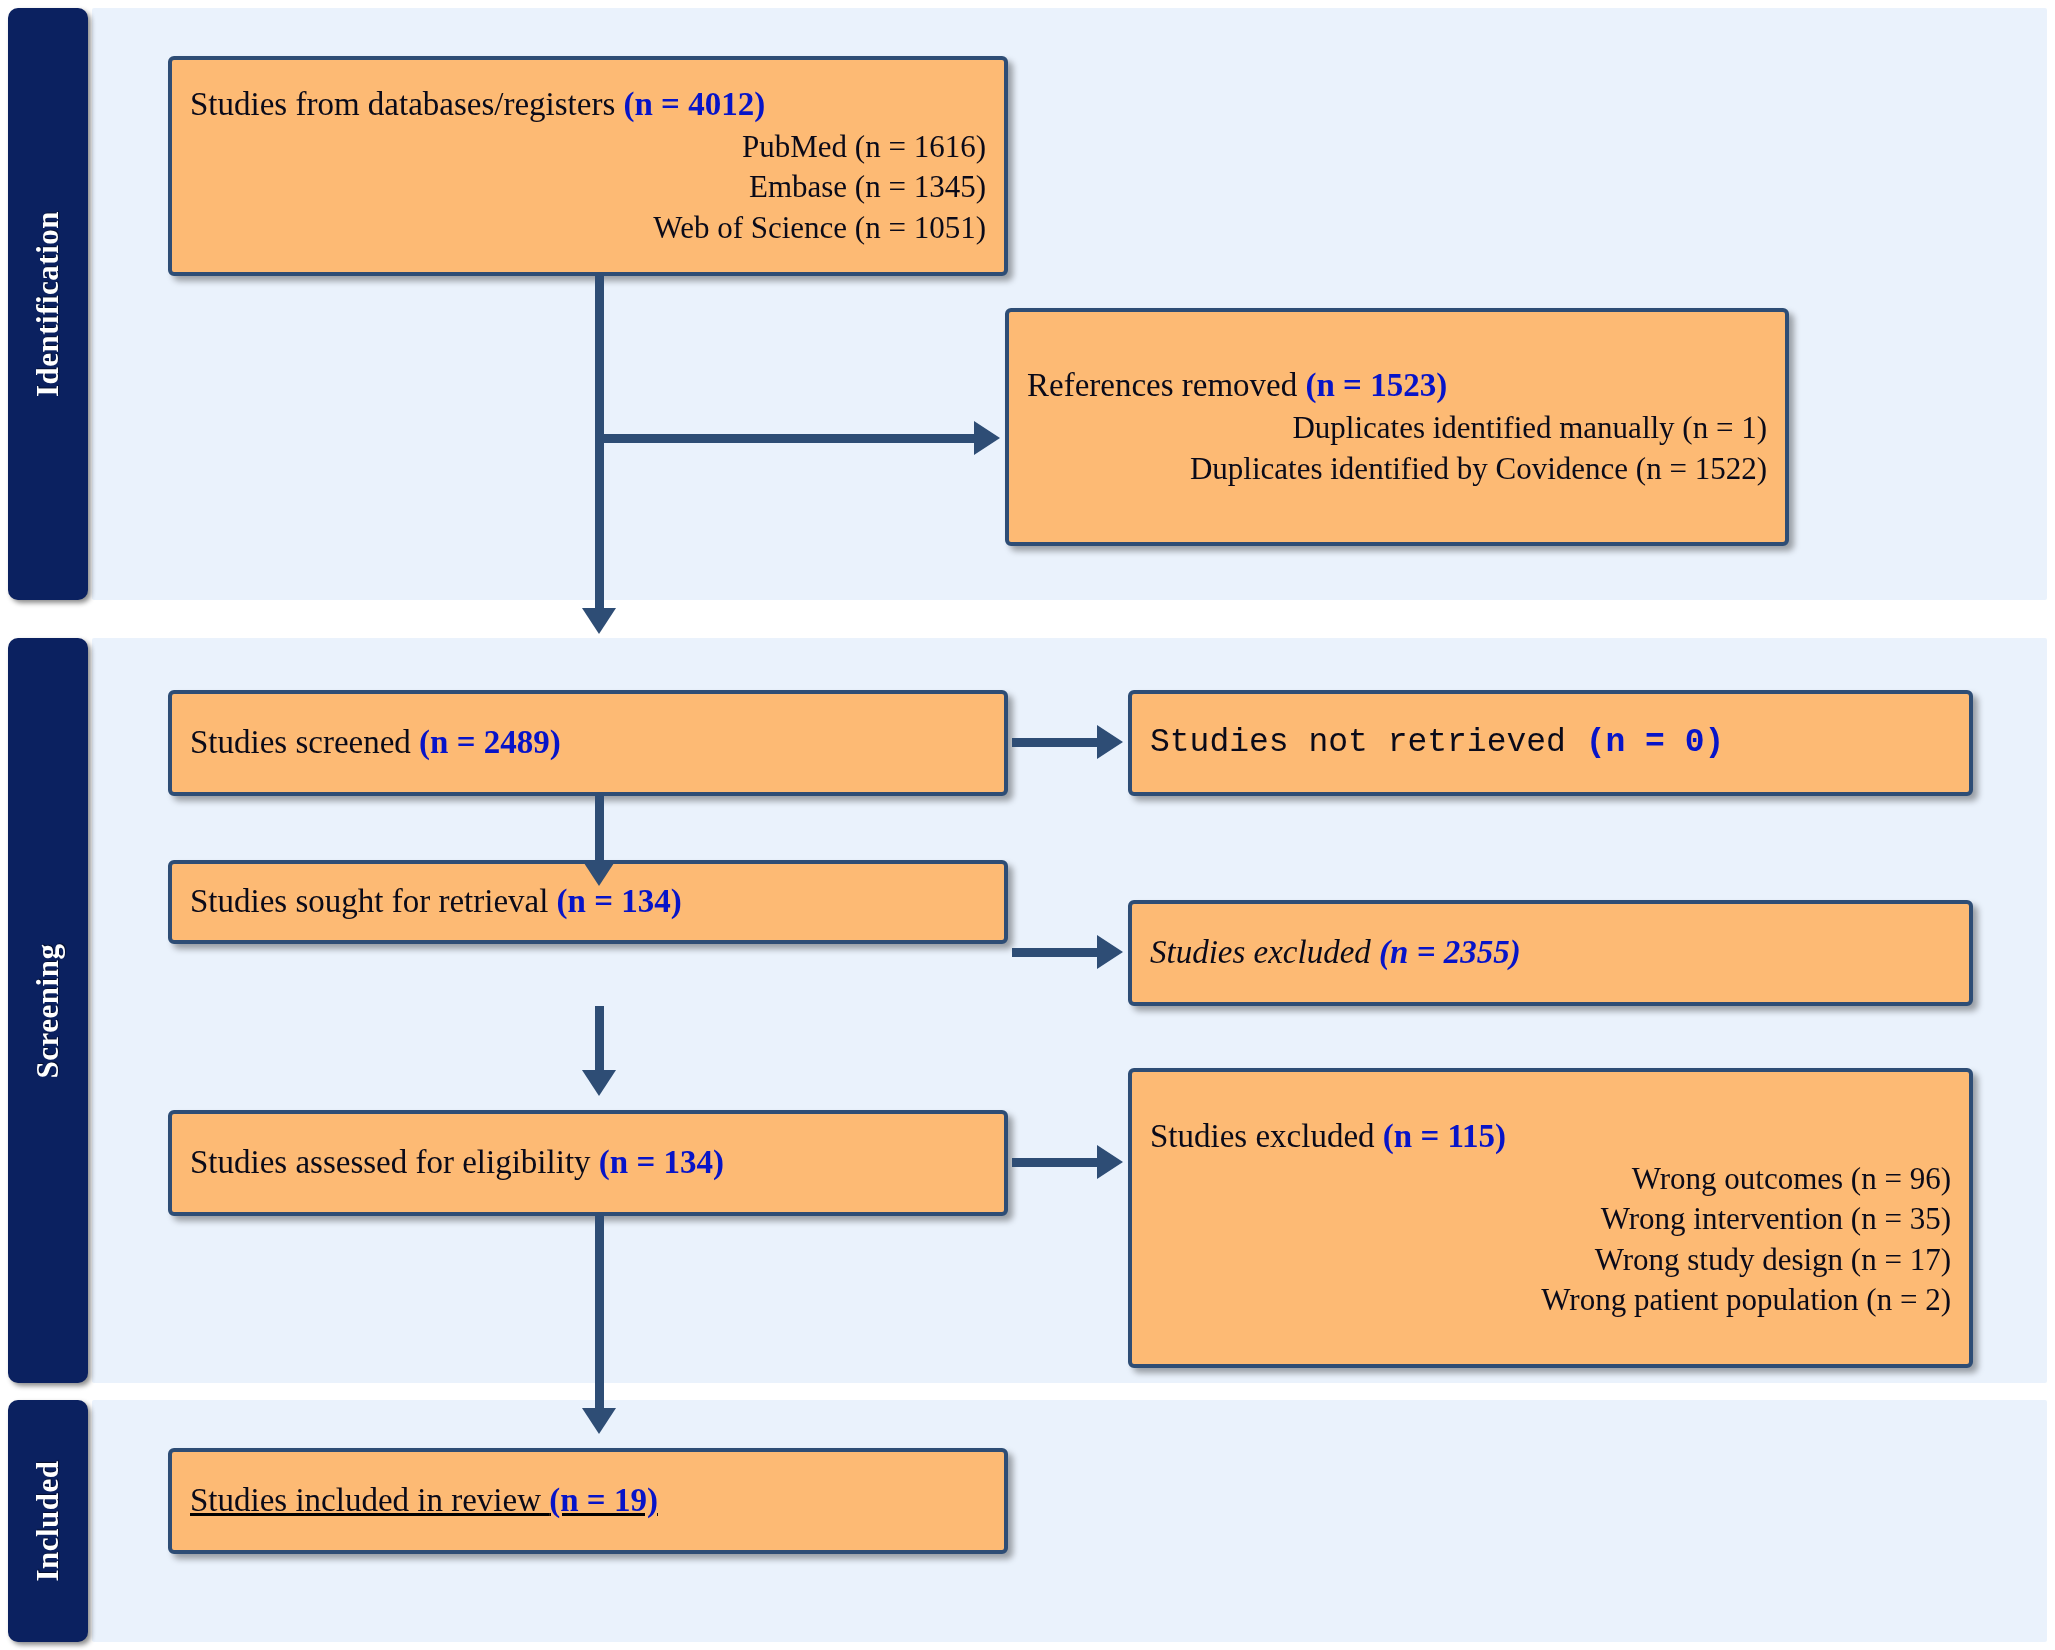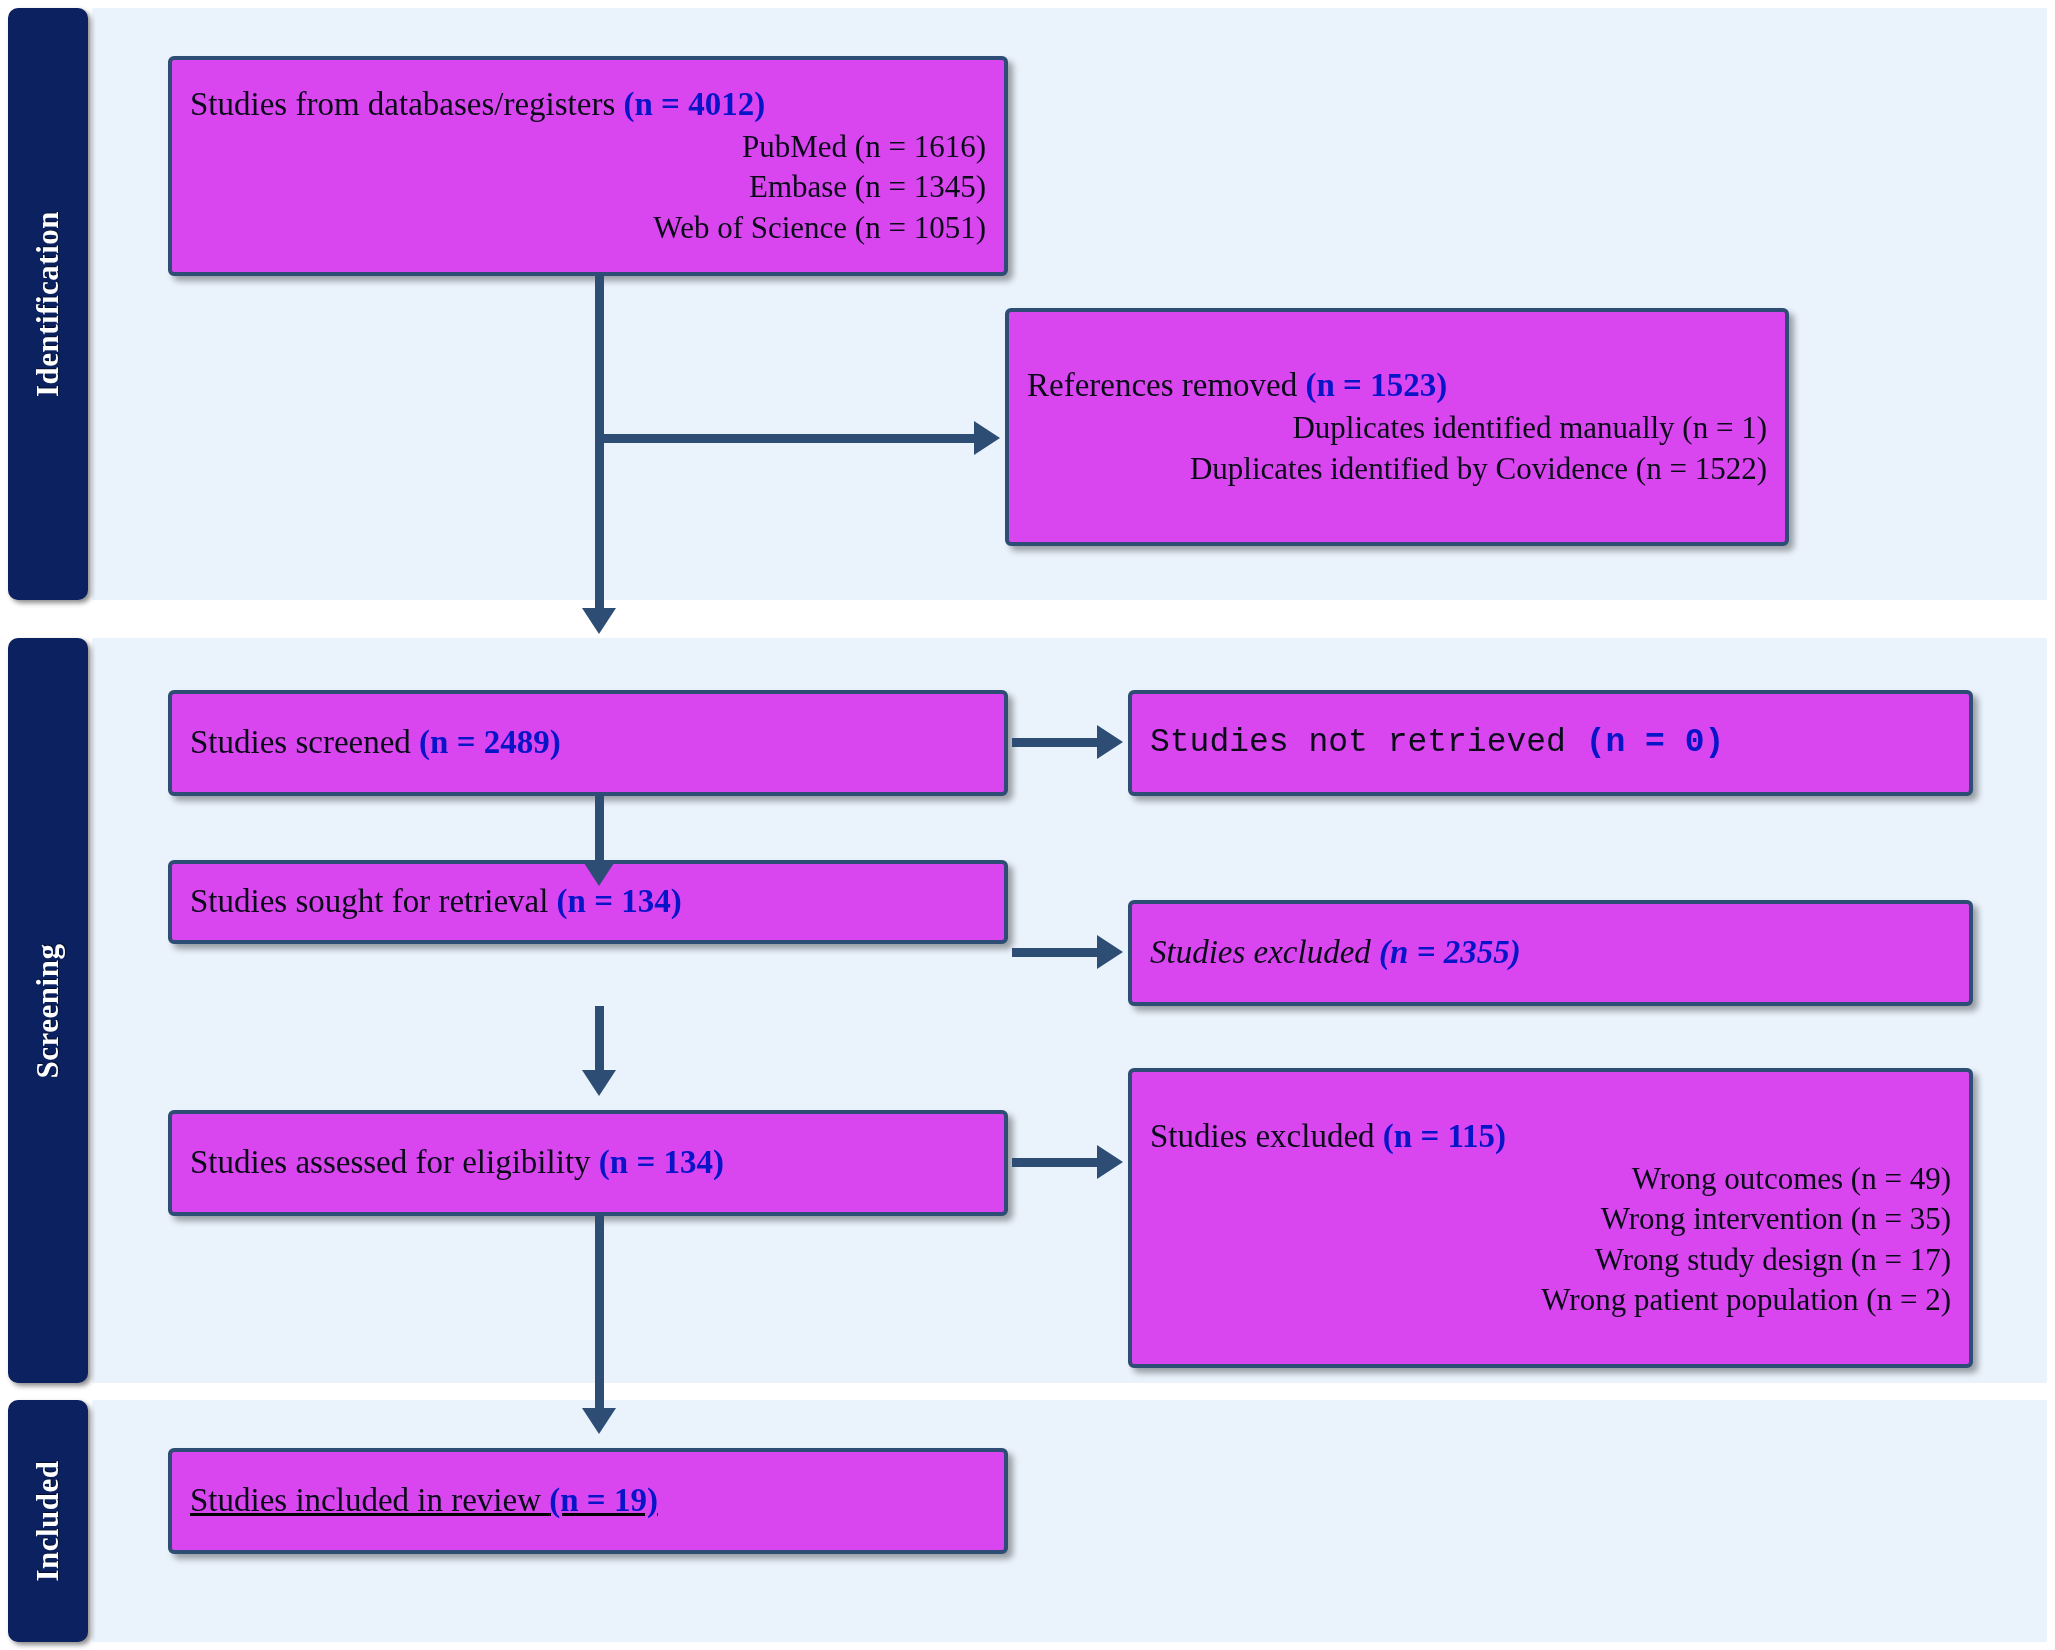--- a/index.html
+++ b/index.html
@@ -31,21 +31,21 @@
     color:#ffffff;
     font-weight:bold;
     font-size:31px;
     letter-spacing:.5px;
     text-shadow:1px 1px 1px rgba(0,0,0,.55);
   }
 
   
   .nodebox{
     position:absolute;
-    background:#d946ef;
+    background:#fdba74;
     border:4px solid #2e4d75;
     border-radius:6px;
     box-sizing:border-box;
     box-shadow:5px 5px 6px rgba(0,0,0,.35);
     display:flex;
     flex-direction:column;
     justify-content:center;
   }
   .nodebox .head{
     font-size:33px;
@@ -174,21 +174,21 @@
   </div>
 
   <div class="vline" style="left:595px;top:1006px;width:9px;height:68px;"></div>
   <div class="arrowhead arrow-down" style="left:582px;top:1070px;"></div>
 
   <div class="nodebox" style="left:1128px;top:1068px;width:845px;height:300px;">
     <div class="head">
       <span>Studies excluded </span><span class="num">(n = 115)</span>
     </div>
     <ul class="sublist">
-      <li>Wrong outcomes (n = 49)</li>
+      <li>Wrong outcomes (n = 96)</li>
       <li>Wrong intervention (n = 35)</li>
       <li>Wrong study design (n = 17)</li>
       <li>Wrong patient population (n = 2)</li>
     </ul>
   </div>
 
   <div class="hline" style="left:1012px;top:1158px;width:86px;height:9px;"></div>
   <div class="arrowhead arrow-right" style="left:1097px;top:1145px;"></div>
 
   <div class="band" style="left:92px;top:1400px;width:1955px;height:242px;"></div>

